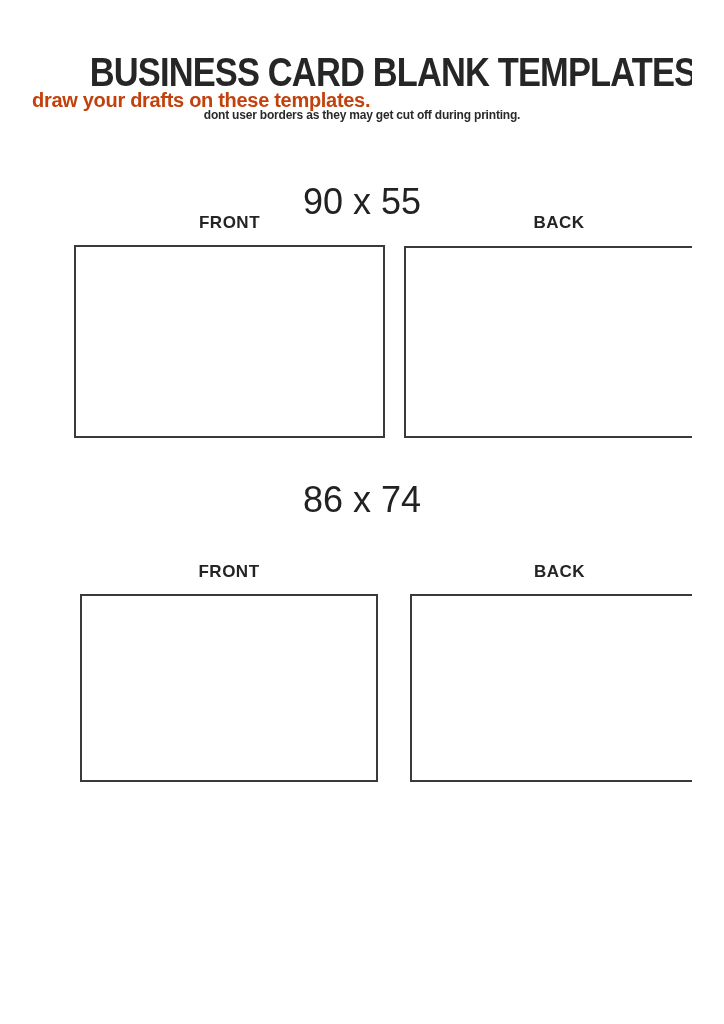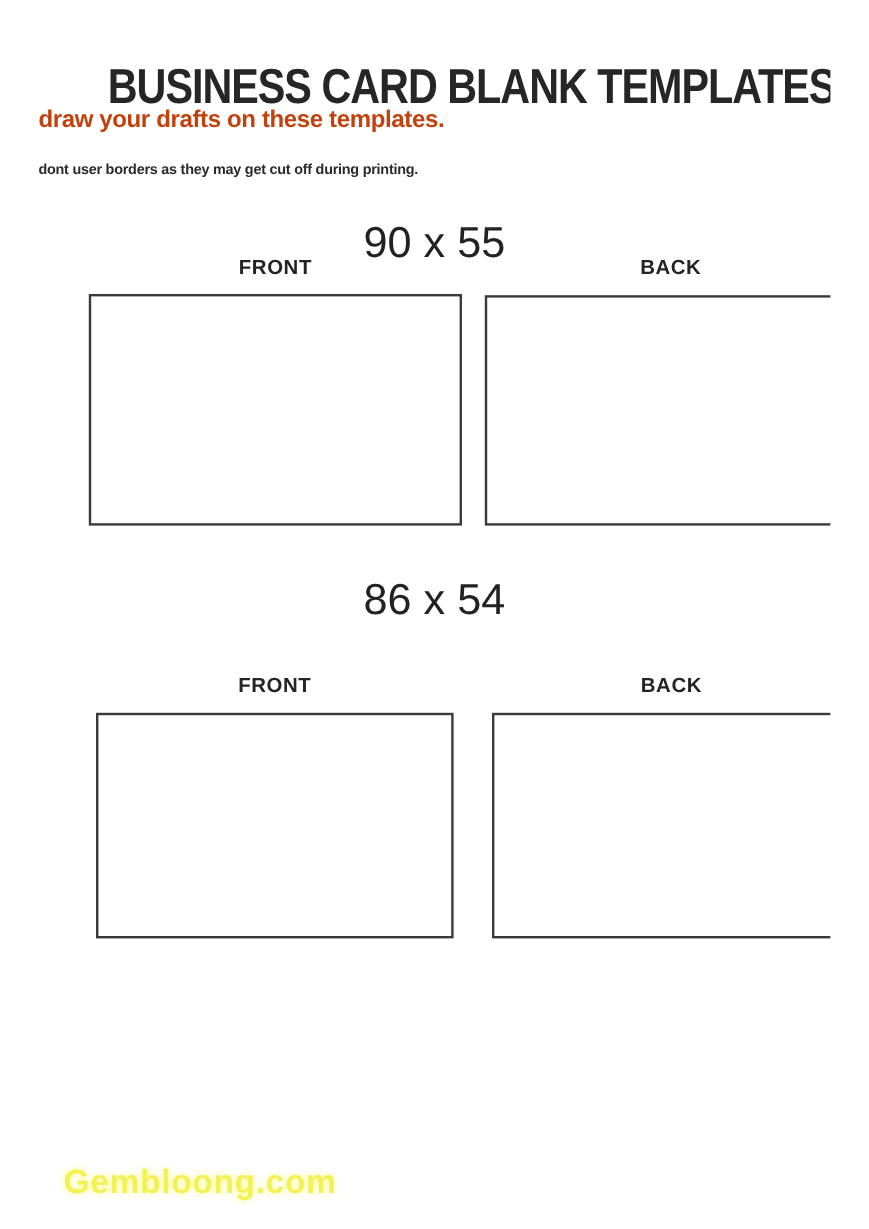--- a/index.html
+++ b/index.html
@@ -38,26 +38,25 @@
     top: 89px; left: 0; right: 0;
     text-align: left;
     font-size: 20px;
     font-weight: 600;
     color: #c2410c;
     letter-spacing: -0.3px;
   }
   .note {
     position: absolute;
     top: 108px; left: 0; right: 0;
-    text-align: left;
+    text-align: center;
     font-size: 12px;
     font-weight: 600;
     color: #2a2a2a;
     letter-spacing: -0.2px;
-    margin-top: 26px;
   }
 
   
   .size-title {
     position: absolute;
     left: 0; right: 0;
     text-align: center;
     font-size: 36px;
     font-weight: 400;
     color: #222222;
@@ -112,21 +111,20 @@
   </div>
   <p class="subtitle">draw your drafts on these templates.</p>
   <p class="note">dont user borders as they may get cut off during printing.</p>
 
   <div class="size-title s1">90 x 55</div>
   <div class="side-label front-1">FRONT</div>
   <div class="side-label back-1">BACK</div>
   <div class="card r1"></div>
   <div class="card r2"></div>
 
-  <div class="size-title s2">86 x 54</div>
+  <div class="size-title s2">86 x 74</div>
   <div class="side-label front-2">FRONT</div>
   <div class="side-label back-2">BACK</div>
   <div class="card r3"></div>
   <div class="card r4"></div>
 
-  <div class="watermark">Gembloong.com</div>
 
 </div>
 
 </body></html>

